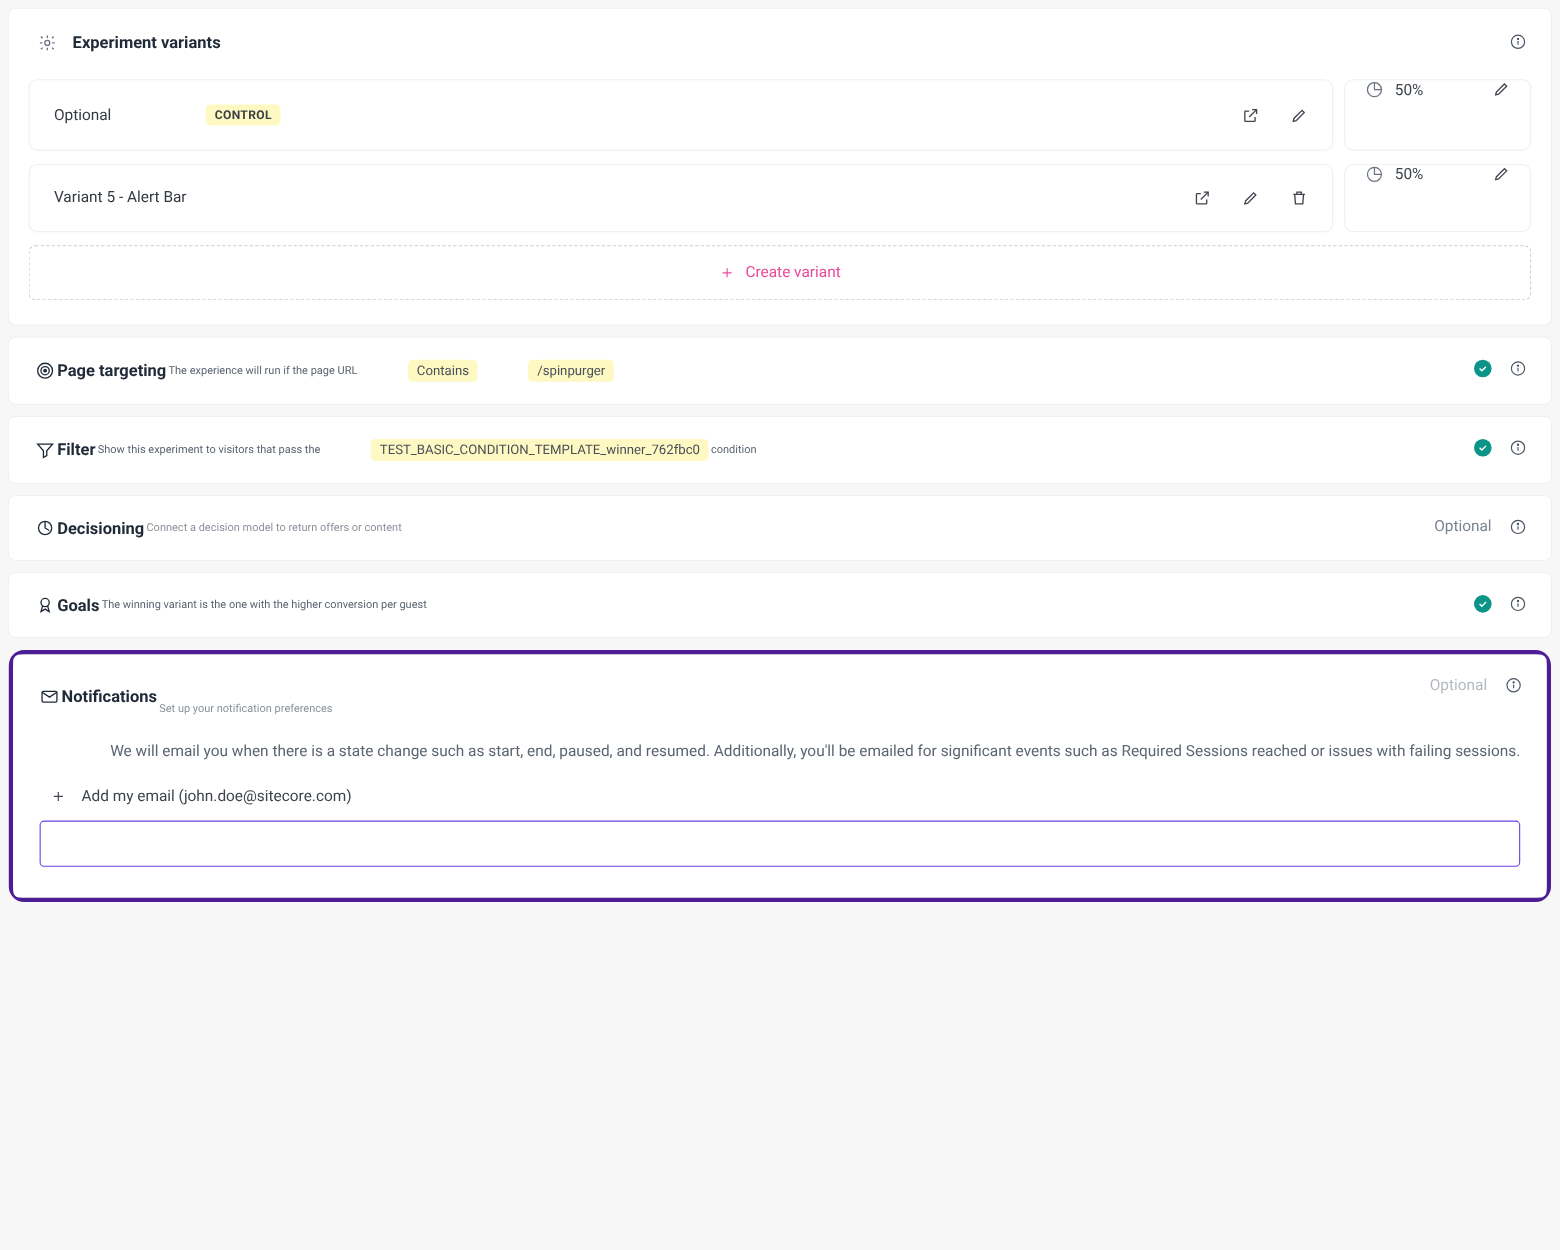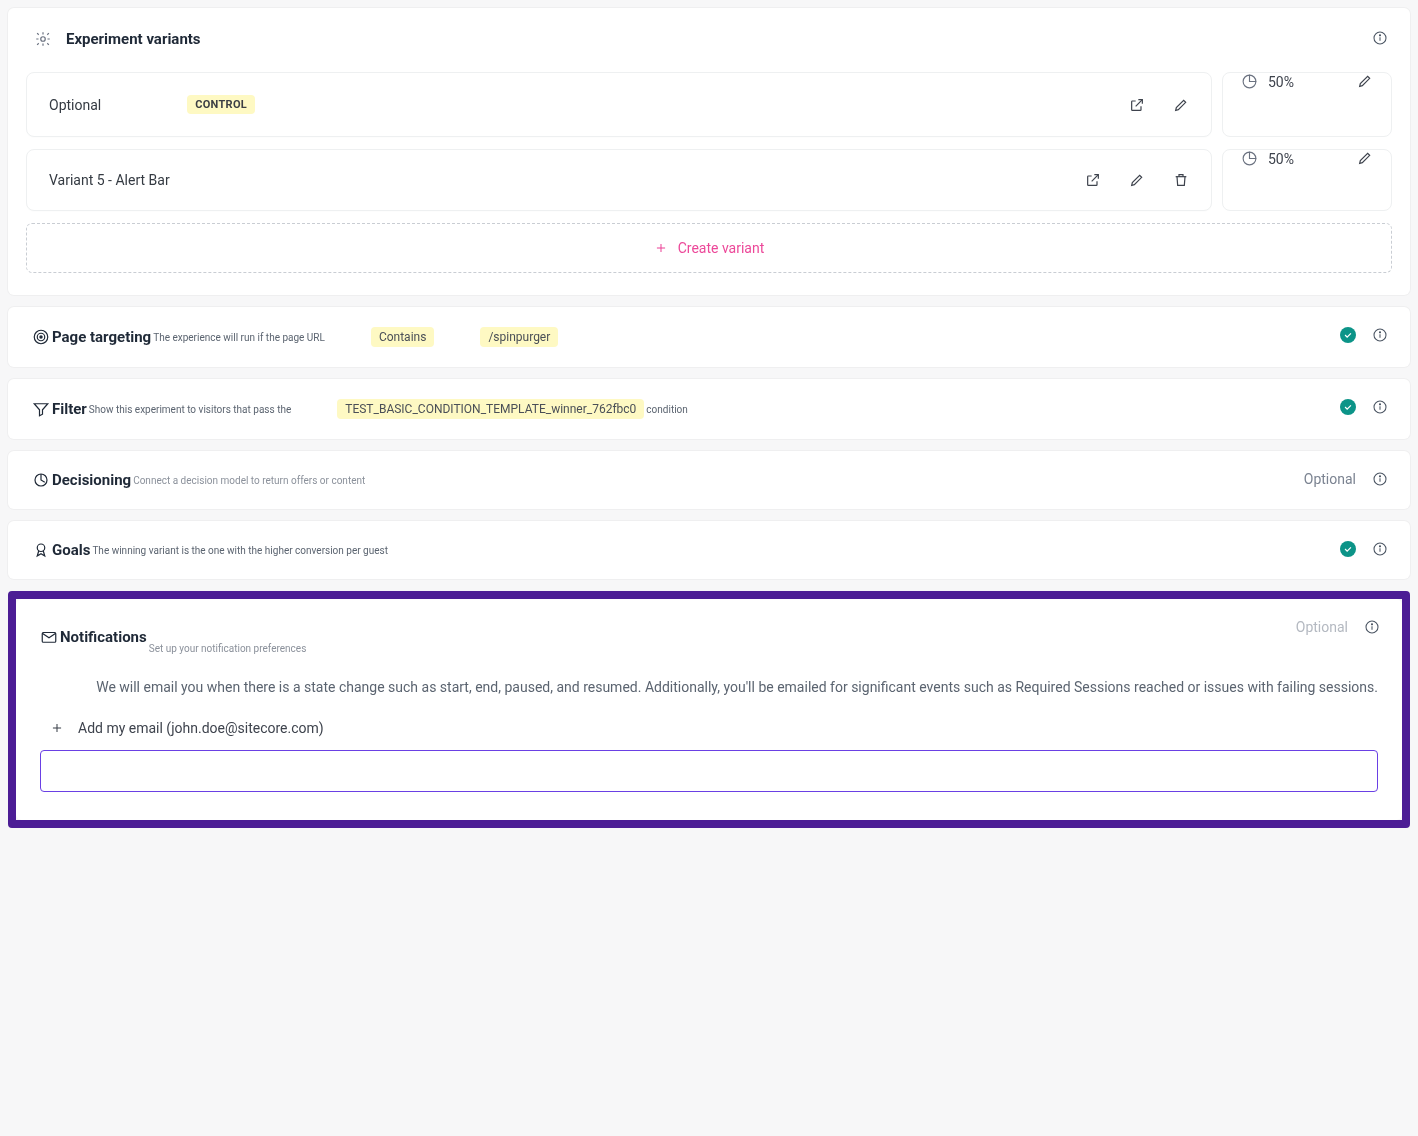--- a/index.html
+++ b/index.html
@@ -136,22 +136,22 @@
     margin-top:14px;
     width:100%;
     height:42px;
     border:1px solid #6a40e4;
     border-radius:4px;
     outline:none;
     padding:0 12px;
     font-size:14px;
   }
   .highlight-box {
-    border:8px solid #4c1d95;
-    border-radius:4px;
+    border:4px solid #4c1d95;
+    border-radius:14px;
     padding: 0;
   }
   .highlight-box .card { margin-bottom:0; box-shadow:none; }
   svg { display:block; }
   .flex-gap { display:flex; align-items:center; gap:2px; flex-wrap:wrap;}
 </style>
 </head>
 <body>
 
 <div class="card variants-card">

